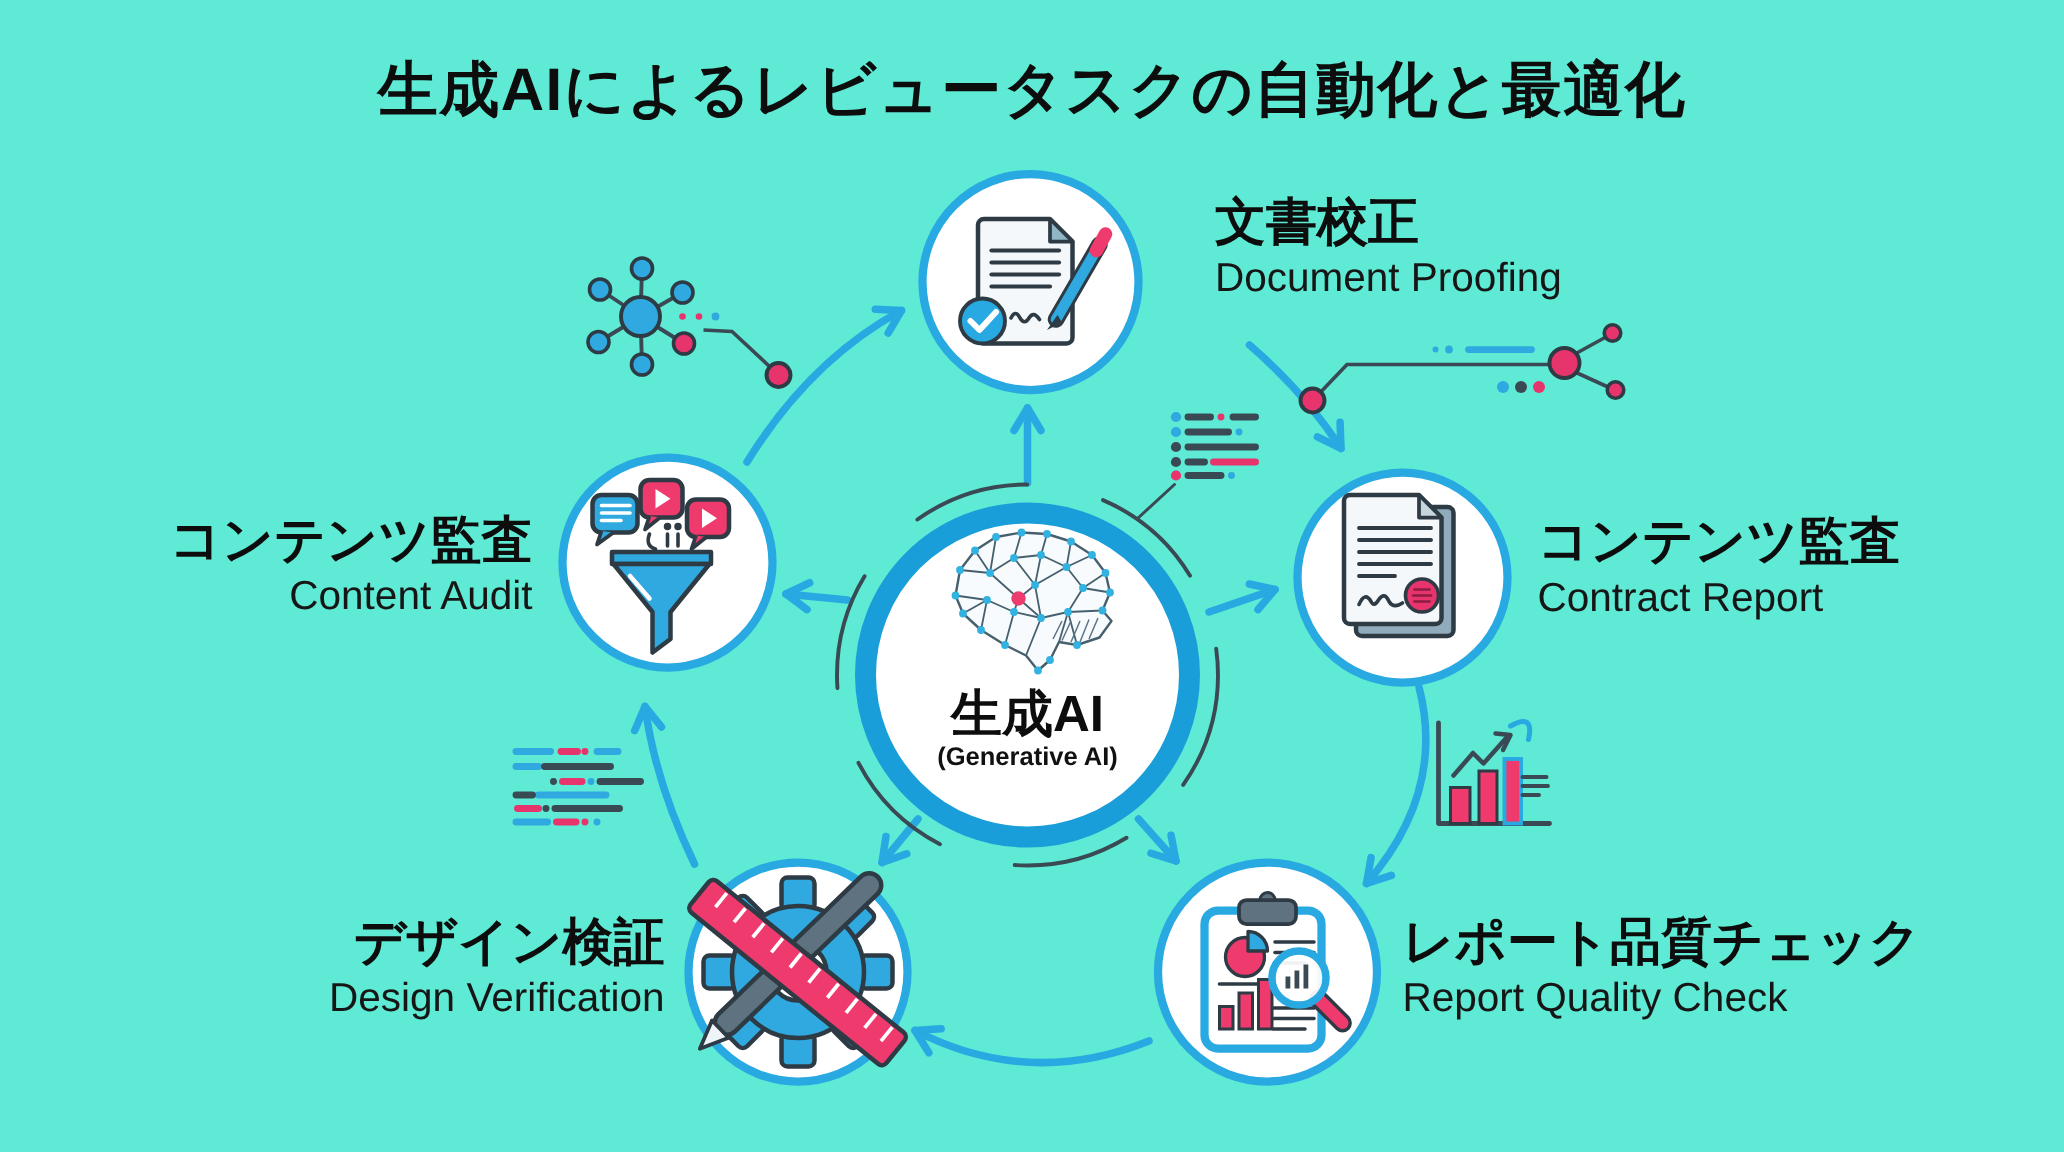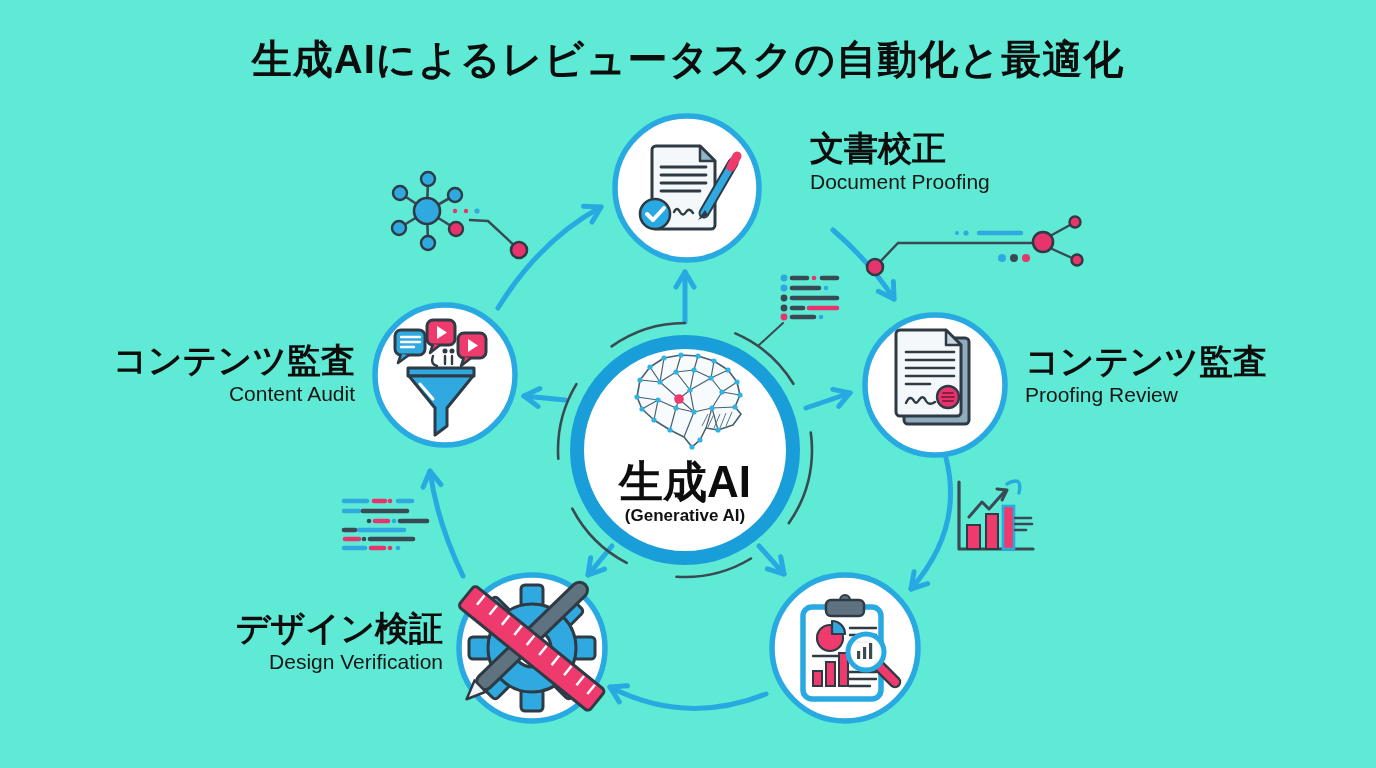--- a/index.html
+++ b/index.html
@@ -3,24 +3,24 @@
 <meta charset="utf-8">
 <style>
   html,body{margin:0;padding:0;background:#ffffff;}
   .stage{position:relative;width:1376px;height:768px;background:#5eead4;overflow:hidden;
          font-family:"Liberation Sans","DejaVu Sans",sans-serif;color:#0d0d0d;}
   .diagram-svg{position:absolute;left:0;top:0;width:1376px;height:768px;}
   .title{position:absolute;left:0;right:0;top:32px;text-align:center;
          font-size:40px;font-weight:800;letter-spacing:1px;color:#0d0d0d;}
   .node-label{position:absolute;}
   .label-jp{font-size:34px;font-weight:800;line-height:1.18;color:#0d0d0d;white-space:nowrap;}
-  .label-en{font-size:21px;font-weight:500;line-height:1.2;margin-top:1px;color:#161616;white-space:nowrap;}
+  .label-en{font-size:27px;font-weight:500;line-height:1.2;margin-top:1px;color:#161616;white-space:nowrap;}
   .align-right{text-align:right;}
   .center-label{position:absolute;left:575px;top:458px;width:220px;text-align:center;}
-  .center-jp{font-size:44px;font-weight:800;line-height:1.1;color:#0d0d0d;}
+  .center-jp{font-size:34px;font-weight:800;line-height:1.1;color:#0d0d0d;}
   .center-en{font-size:17px;font-weight:600;line-height:1.2;color:#111;}
 </style>
 </head>
 <body>
 
 <div class="stage">
 
 <svg class="diagram-svg" viewBox="0 0 1376 768">
   <defs>
     <marker id="ah" markerUnits="userSpaceOnUse" markerWidth="30" markerHeight="30" refX="20" refY="12" orient="auto">
@@ -342,23 +342,27 @@
     <div class="center-en">(Generative AI)</div>
   </div>
 
   <div class="node-label" style="left:778px;top:128px;margin-left:32px;">
     <div class="label-jp">文書校正</div>
     <div class="label-en">Document Proofing</div>
   </div>
 
   <div class="node-label" style="left:1025px;top:341px;">
     <div class="label-jp">コンテンツ監査</div>
-    <div class="label-en">Proofing Review</div>
-  </div>
-
+    <div class="label-en">Contract Report</div>
+  </div>
+
+  <div class="node-label" style="left:935px;top:608px;">
+    <div class="label-jp">レポート品質チェック</div>
+    <div class="label-en">Report Quality Check</div>
+  </div>
 
   <div class="node-label align-right" style="right:933px;top:608px;">
     <div class="label-jp">デザイン検証</div>
     <div class="label-en">Design Verification</div>
   </div>
 
   <div class="node-label align-right" style="right:1021px;top:340px;">
     <div class="label-jp">コンテンツ監査</div>
     <div class="label-en">Content Audit</div>
   </div>

